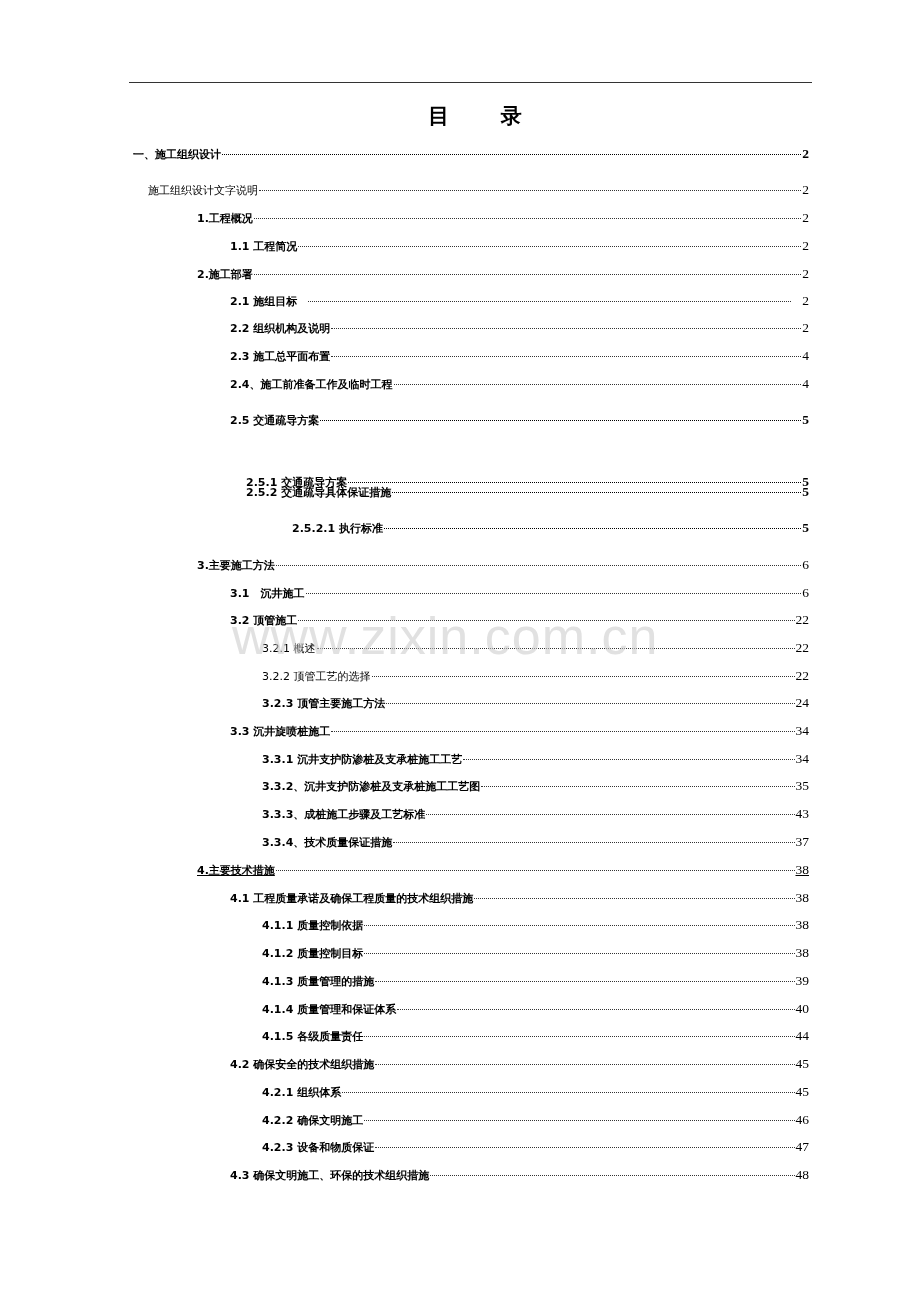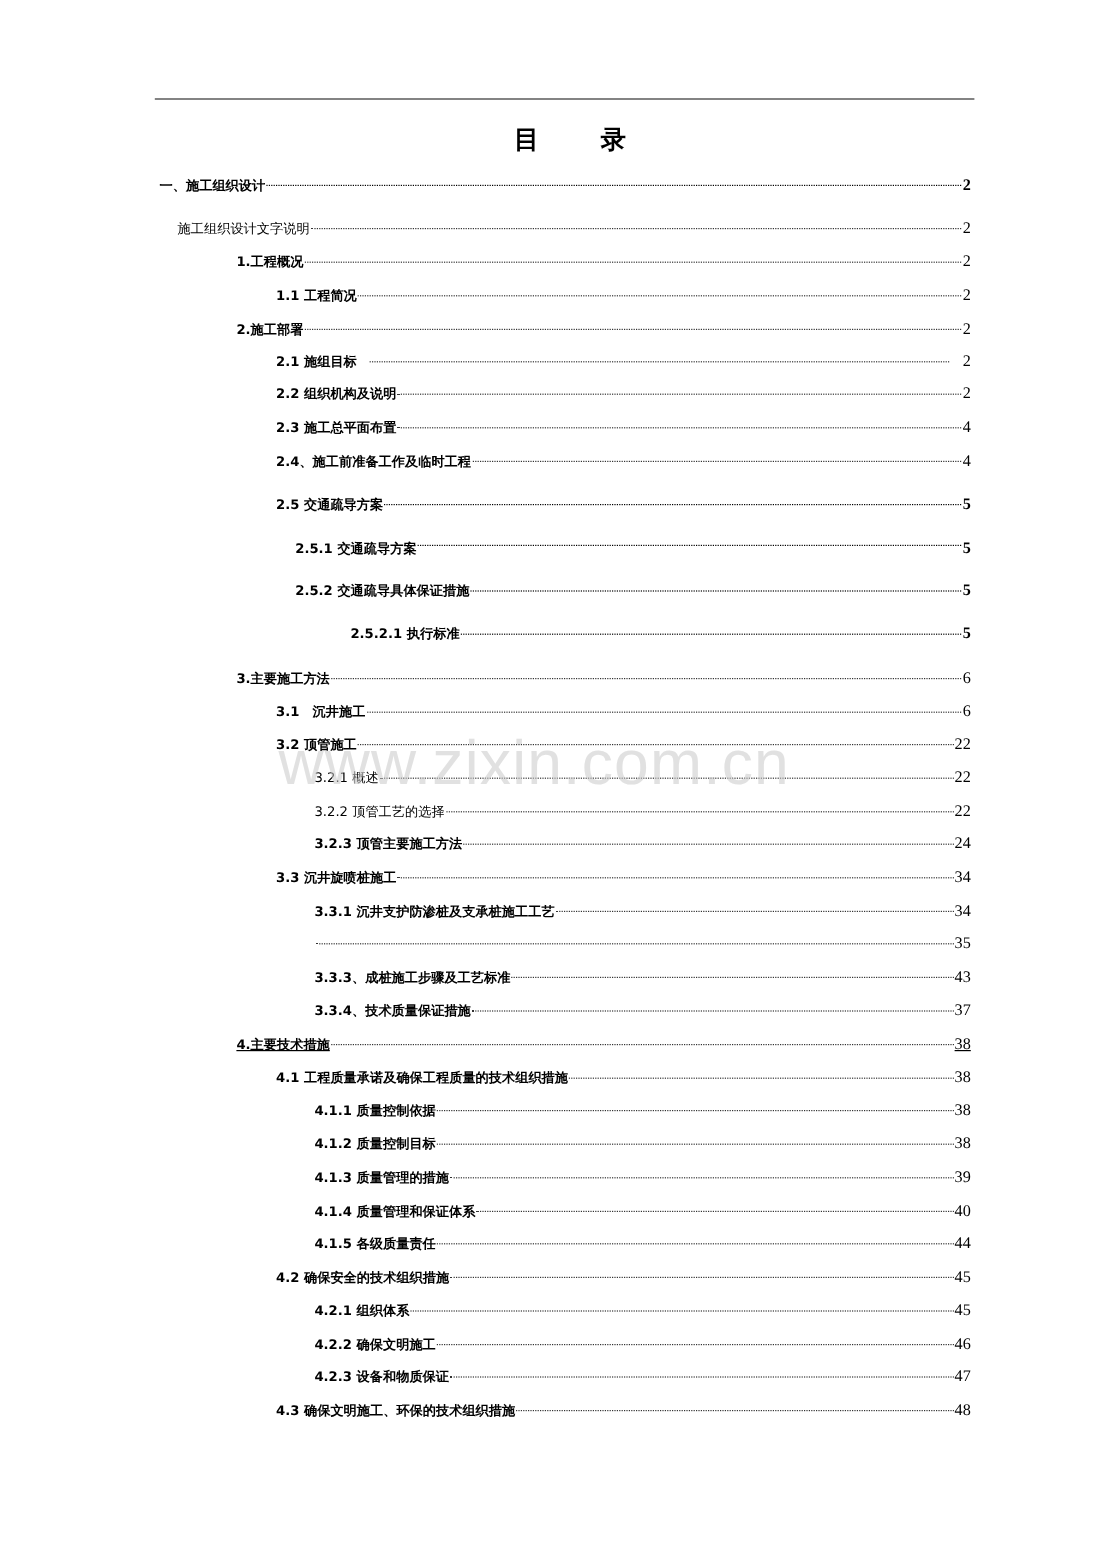--- a/index.html
+++ b/index.html
@@ -72,21 +72,21 @@
     <div class="row bold" style="left: 230px; top: 376px;">
       <span class="label">2.4、施工前准备工作及临时工程</span>
       <span class="dots"></span>
       <span class="page">4</span>
     </div>
     <div class="row bold heavy" style="left: 230px; top: 412px;">
       <span class="label">2.5 交通疏导方案</span>
       <span class="dots"></span>
       <span class="page">5</span>
     </div>
-    <div class="row bold heavy" style="left: 246px; top: 449px; align-items: center;">
+    <div class="row bold heavy" style="left: 246px; top: 474px;">
       <span class="label">2.5.1 交通疏导方案</span>
       <span class="dots"></span>
       <span class="page">5</span>
     </div>
     <div class="row bold heavy" style="left: 246px; top: 484px;">
       <span class="label">2.5.2 交通疏导具体保证措施</span>
       <span class="dots"></span>
       <span class="page">5</span>
     </div>
     <div class="row bold heavy" style="left: 256px; top: 520px; margin-left: 36px;">
@@ -128,20 +128,21 @@
       <span class="label">3.3 沉井旋喷桩施工</span>
       <span class="dots"></span>
       <span class="page">34</span>
     </div>
     <div class="row bold" style="left: 262px; top: 751px;">
       <span class="label">3.3.1 沉井支护防渗桩及支承桩施工工艺</span>
       <span class="dots"></span>
       <span class="page">34</span>
     </div>
     <div class="row bold" style="left: 262px; top: 778px;">
+      <span class="label">3.3.2、沉井支护防渗桩及支承桩施工工艺图</span>
       <span class="dots"></span>
       <span class="page">35</span>
     </div>
     <div class="row bold" style="left: 262px; top: 806px;">
       <span class="label">3.3.3、成桩施工步骤及工艺标准</span>
       <span class="dots"></span>
       <span class="page">43</span>
     </div>
     <div class="row bold" style="left: 262px; top: 834px;">
       <span class="label">3.3.4、技术质量保证措施</span>

